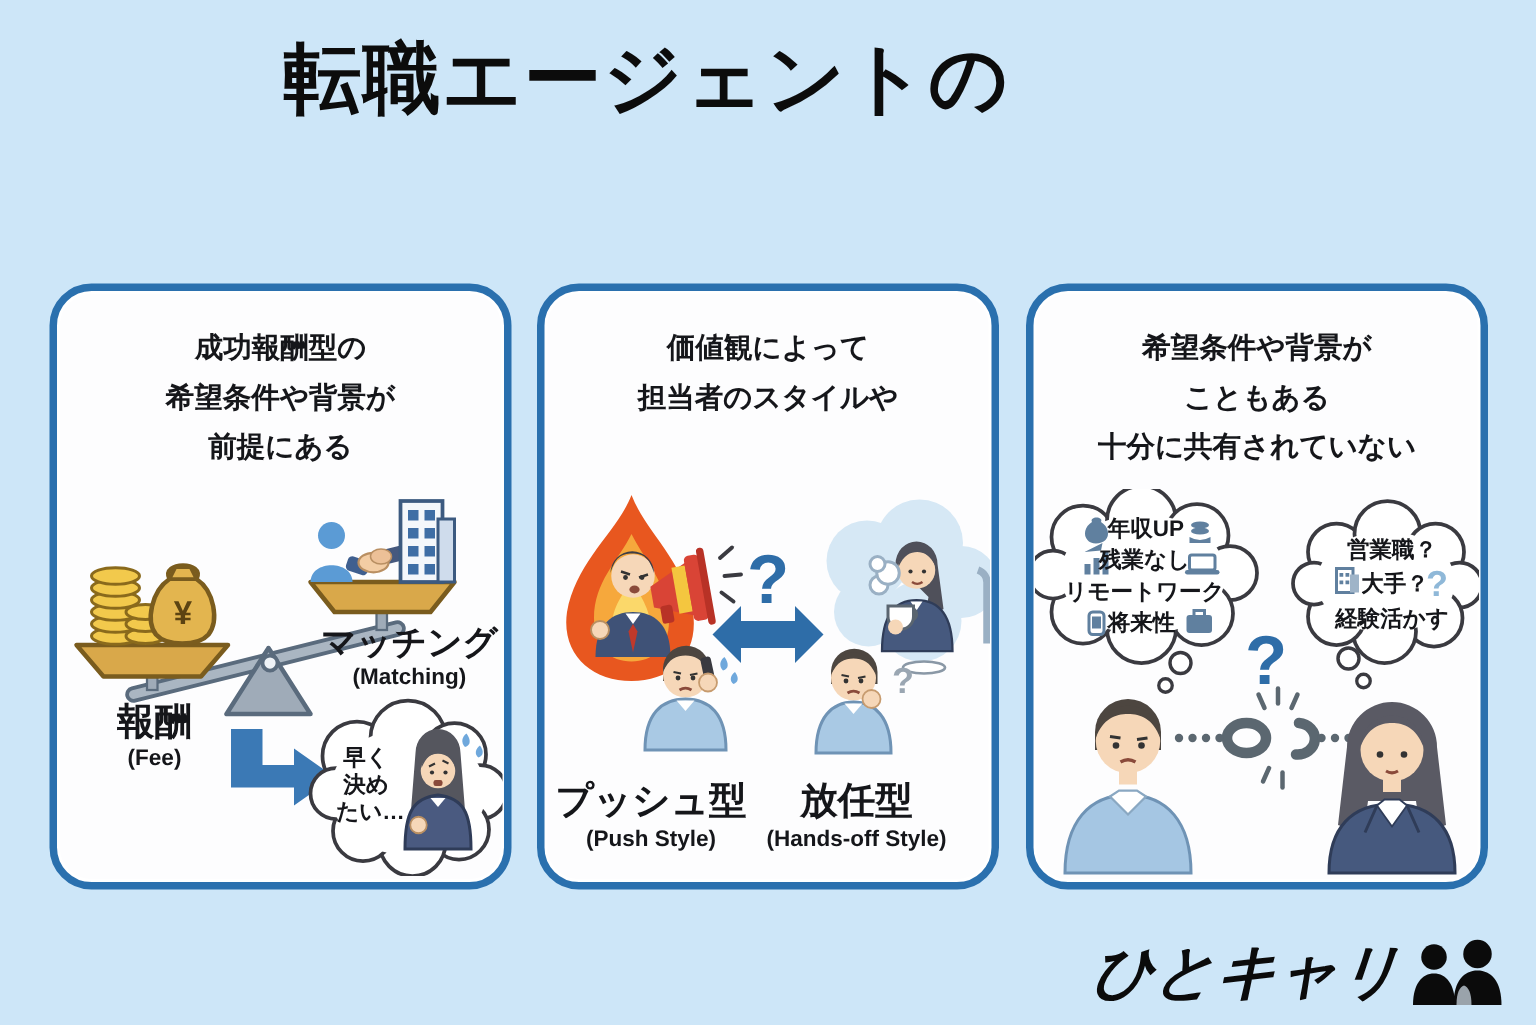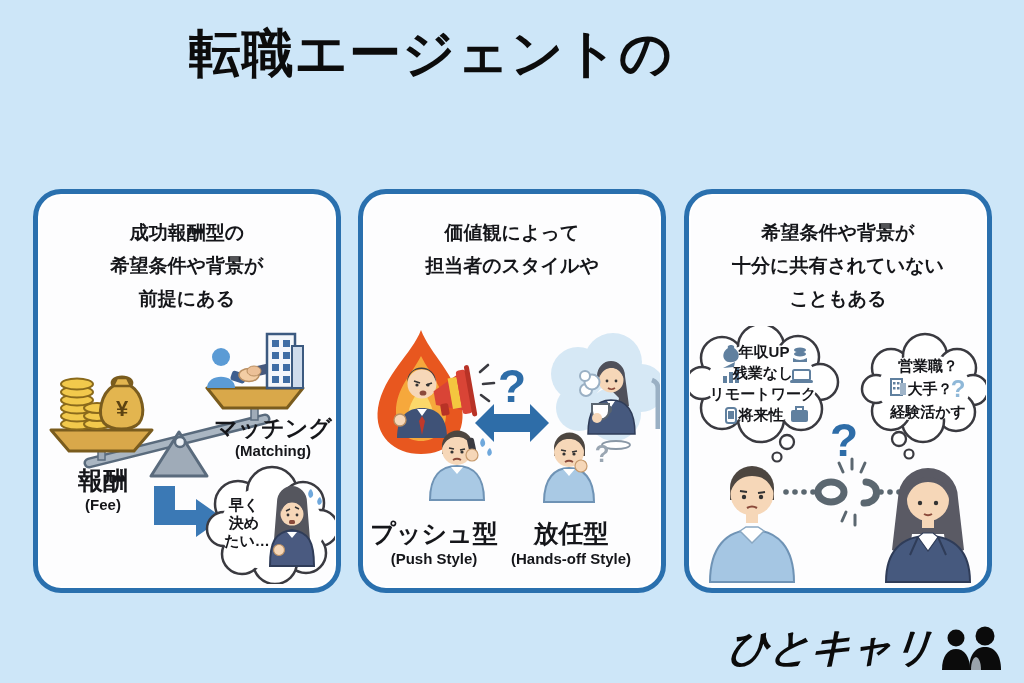--- a/index.html
+++ b/index.html
@@ -279,22 +279,22 @@
     <text class="jp-xl" x="70" y="216" text-anchor="middle">プッシュ型</text>
     <text class="en-sm" x="70" y="238" text-anchor="middle">(Push Style)</text>
     <text class="jp-xl" x="207" y="216" text-anchor="middle">放任型</text>
     <text class="en-sm" x="207" y="238" text-anchor="middle">(Hands-off Style)</text>
   </svg>
 </div>
 
 <div class="card card3">
   <div class="card-title">
     <div class="t-line">希望条件や背景が</div>
+    <div class="t-line">こともある</div>
     <div class="t-line">十分に共有されていない</div>
-    <div class="t-line">こともある</div>
   </div>
   <svg class="illo" viewBox="0 0 296 258">
 
     <g>
       <g fill="#ffffff" stroke="#3a3a40" stroke-width="2.5">
         <circle cx="32" cy="32" r="21"></circle>
           <circle cx="71" cy="21" r="23"></circle>
         <circle cx="108" cy="31" r="21"></circle>
           <circle cx="130" cy="56" r="18"></circle>
         <circle cx="111" cy="83" r="21"></circle>

